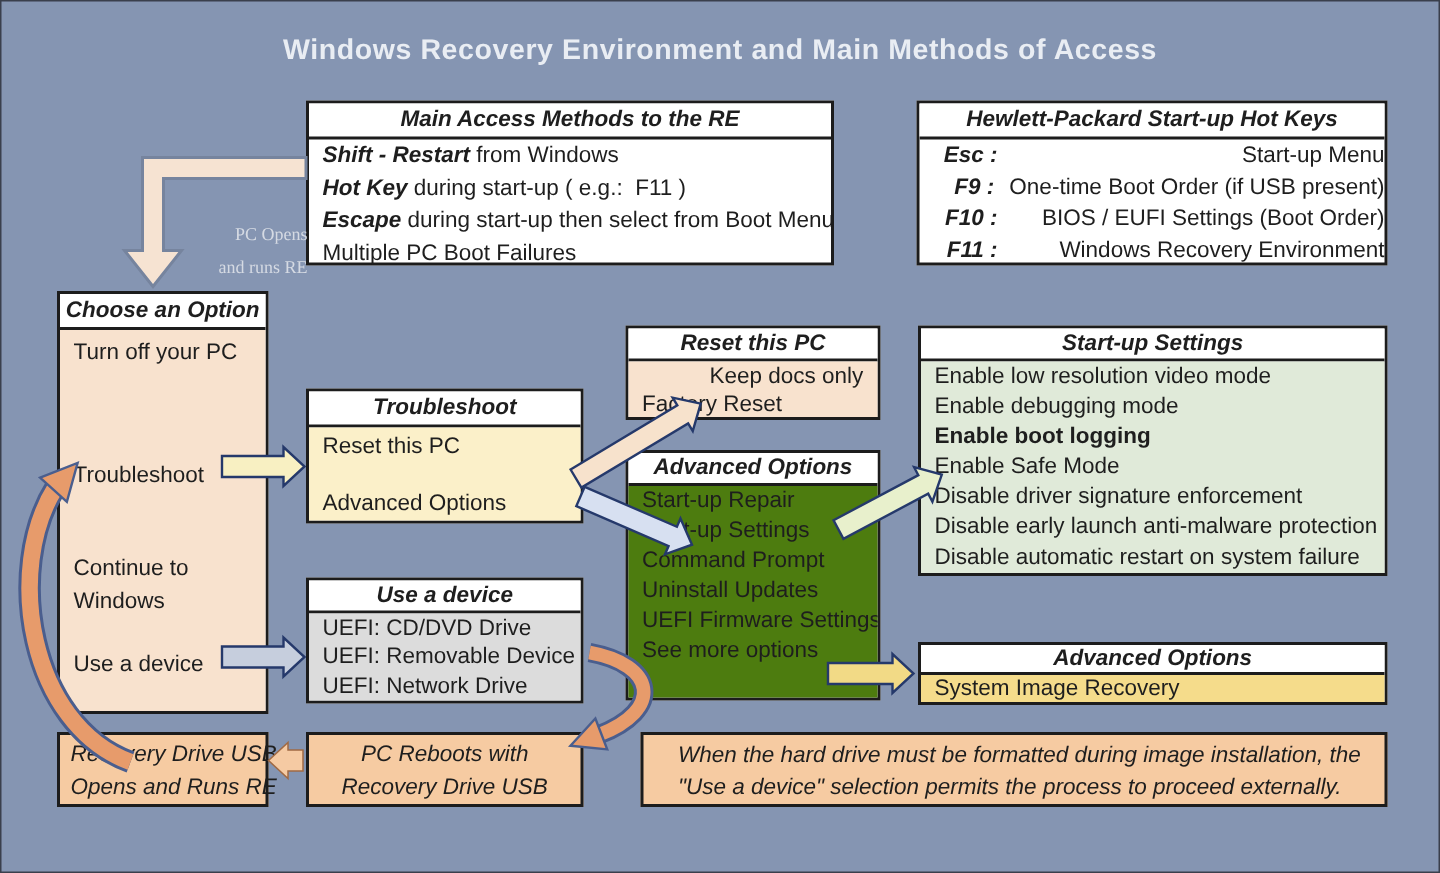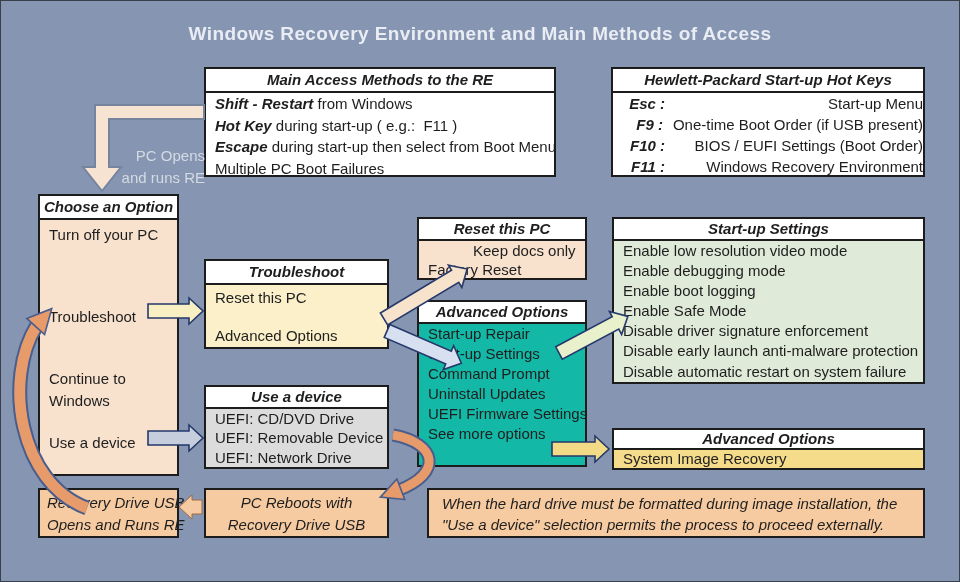--- a/index.html
+++ b/index.html
@@ -21,36 +21,36 @@
     background:#ffffff; border-bottom:2px solid #1c1c1c;
     font-weight:700; font-style:italic; text-align:center;
     height:24px; line-height:21px; white-space:nowrap; overflow:hidden;
   }
   .box-body { position:relative; width:100%; }
   .row { padding-left:9px; white-space:nowrap; overflow:hidden; }
   .lead { font-weight:700; font-style:italic; }
   .rest { white-space:pre; }
   .peach-body  { background:#F8E2CE; }
   .cream-body  { background:#FBF0C9; }
-  .blue-body   { background:#14b8a6; }
+  .blue-body   { background:#4d7c0f; }
   .green-body  { background:#E0EAD9; }
   .gray-body   { background:#DCDCDC; }
   .gold-body   { background:#F5DC8B; }
   .orange-box  { background:#F6CBA2; font-style:italic; }
   .abs { position:absolute; white-space:nowrap; }
   .hk-row { display:flex; height:21px; line-height:21px;justify-content:space-between; }
   .hk-key { width:52px; text-align:right; font-weight:700; font-style:italic; }
   .hk-desc { margin-left:10px; white-space:nowrap; }
   #pc-opens-label {
     position:absolute; left:118px; top:144px; color:#D5DAE3;
-    font-size:15px; text-align:right; width:86px; line-height:22px;
+    font-size:12px; text-align:right; width:86px; line-height:22px;font-family:Liberation Serif, serif;
   }
   #arrows { position:absolute; left:0; top:0; width:960px; height:582px;
     pointer-events:none; z-index:5; }
-  .note-line { padding-left:13px; line-height:21px;
+  .note-line { padding-left:23px; line-height:21px;
     white-space:nowrap; }
 </style>
 </head>
 <body>
 
 <div id="canvas">
 
   <div id="title">Windows Recovery Environment and Main Methods of Access</div>
 
   <div class="box" style="left:203px; top:66px; width:352px; height:110px;">
@@ -127,21 +127,21 @@
       <div class="row" style="height:20.1px; line-height:20.1px;">UEFI Firmware Settings</div>
       <div class="row" style="height:20.1px; line-height:20.1px;">See more options</div>
     </div>
   </div>
 
   <div class="box" style="left:611px; top:216px; width:313px; height:167px;">
     <div class="box-header" style="height:22px; line-height:19px;">Start-up Settings</div>
     <div class="box-body green-body" style="height:141px;">
       <div class="row" style="height:20.1px; line-height:20.1px;">Enable low resolution video mode</div>
       <div class="row" style="height:20.1px; line-height:20.1px;">Enable debugging mode</div>
-      <div class="row" style="height:20.1px; line-height:20.1px;">Enable boot logging</div>
+      <div class="row" style="height:20.1px; line-height:20.1px;font-weight:bold;">Enable boot logging</div>
       <div class="row" style="height:20.1px; line-height:20.1px;">Enable Safe Mode</div>
       <div class="row" style="height:20.1px; line-height:20.1px;">Disable driver signature enforcement</div>
       <div class="row" style="height:20.1px; line-height:20.1px;">Disable early launch anti-malware protection</div>
       <div class="row" style="height:20.1px; line-height:20.1px;">Disable automatic restart on system failure</div>
     </div>
   </div>
 
   <div class="box" style="left:203px; top:384px; width:185px; height:84px;">
     <div class="box-header" style="height:22px; line-height:19px;">Use a device</div>
     <div class="box-body gray-body" style="height:58px;">

